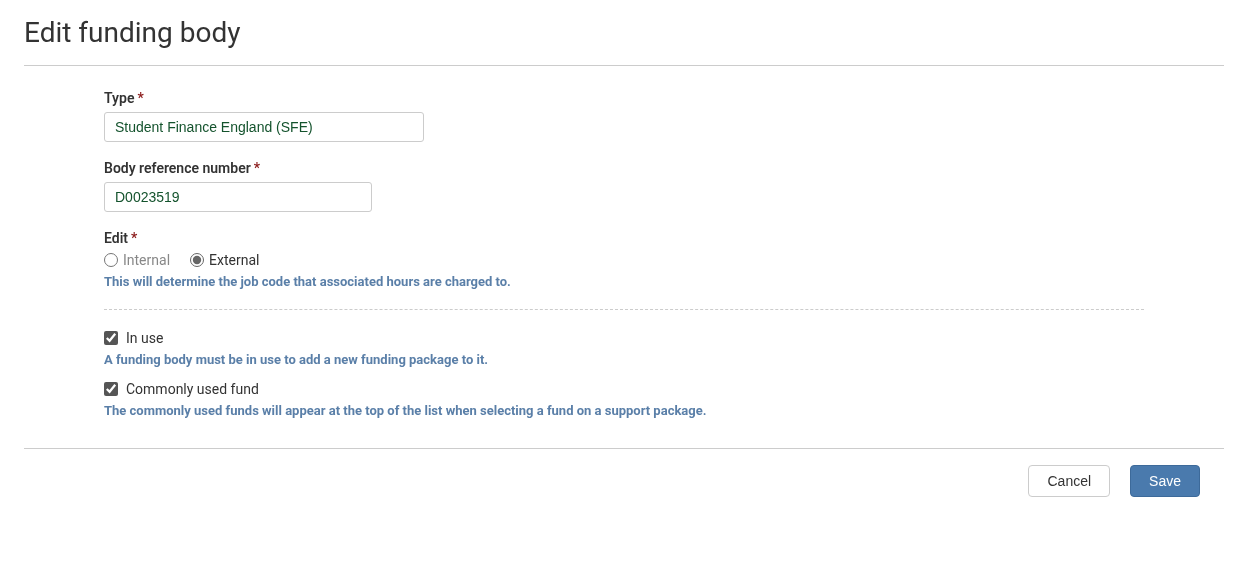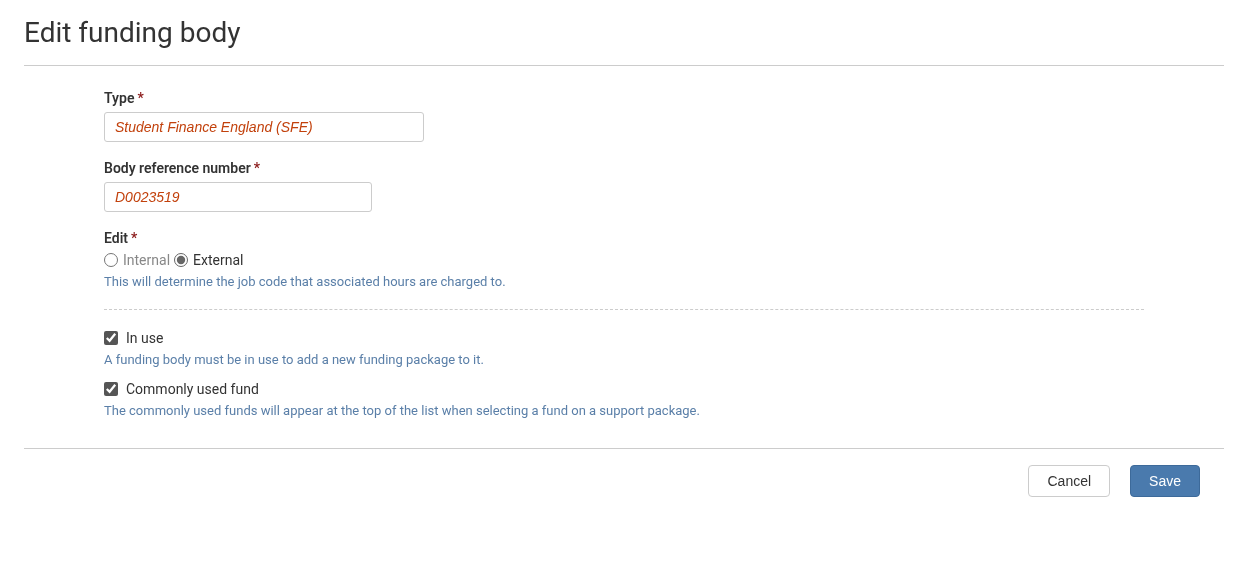--- a/index.html
+++ b/index.html
@@ -56,29 +56,28 @@
       margin-left: 3px;
     }
 
     .form-input {
       display: block;
       width: 320px;
       padding: 6px 10px;
       border: 1px solid #ccc;
       border-radius: 3px;
       font-size: 14px;
-      color: #c2410c;
+      color: #14532d;
       background: #fff;
-      font-style: italic;
     }
 
     .radio-group {
       display: flex;
       align-items: center;
-      gap: 4px;
+      gap: 20px;
       margin-top: 4px;
     }
 
     .radio-option {
       display: flex;
       align-items: center;
       gap: 5px;
       cursor: pointer;
     }
 
@@ -91,20 +90,21 @@
 
     .radio-label {
       font-size: 14px;
       color: #333;
     }
 
     .hint-text {
       font-size: 13px;
       color: #5a7fa8;
       margin-top: 6px;
+      font-weight: bold;
     }
 
     .divider-dashed {
       border: none;
       border-top: 1px dashed #ccc;
       margin: 20px 0;
     }
 
     .checkbox-group {
       margin-bottom: 14px;

